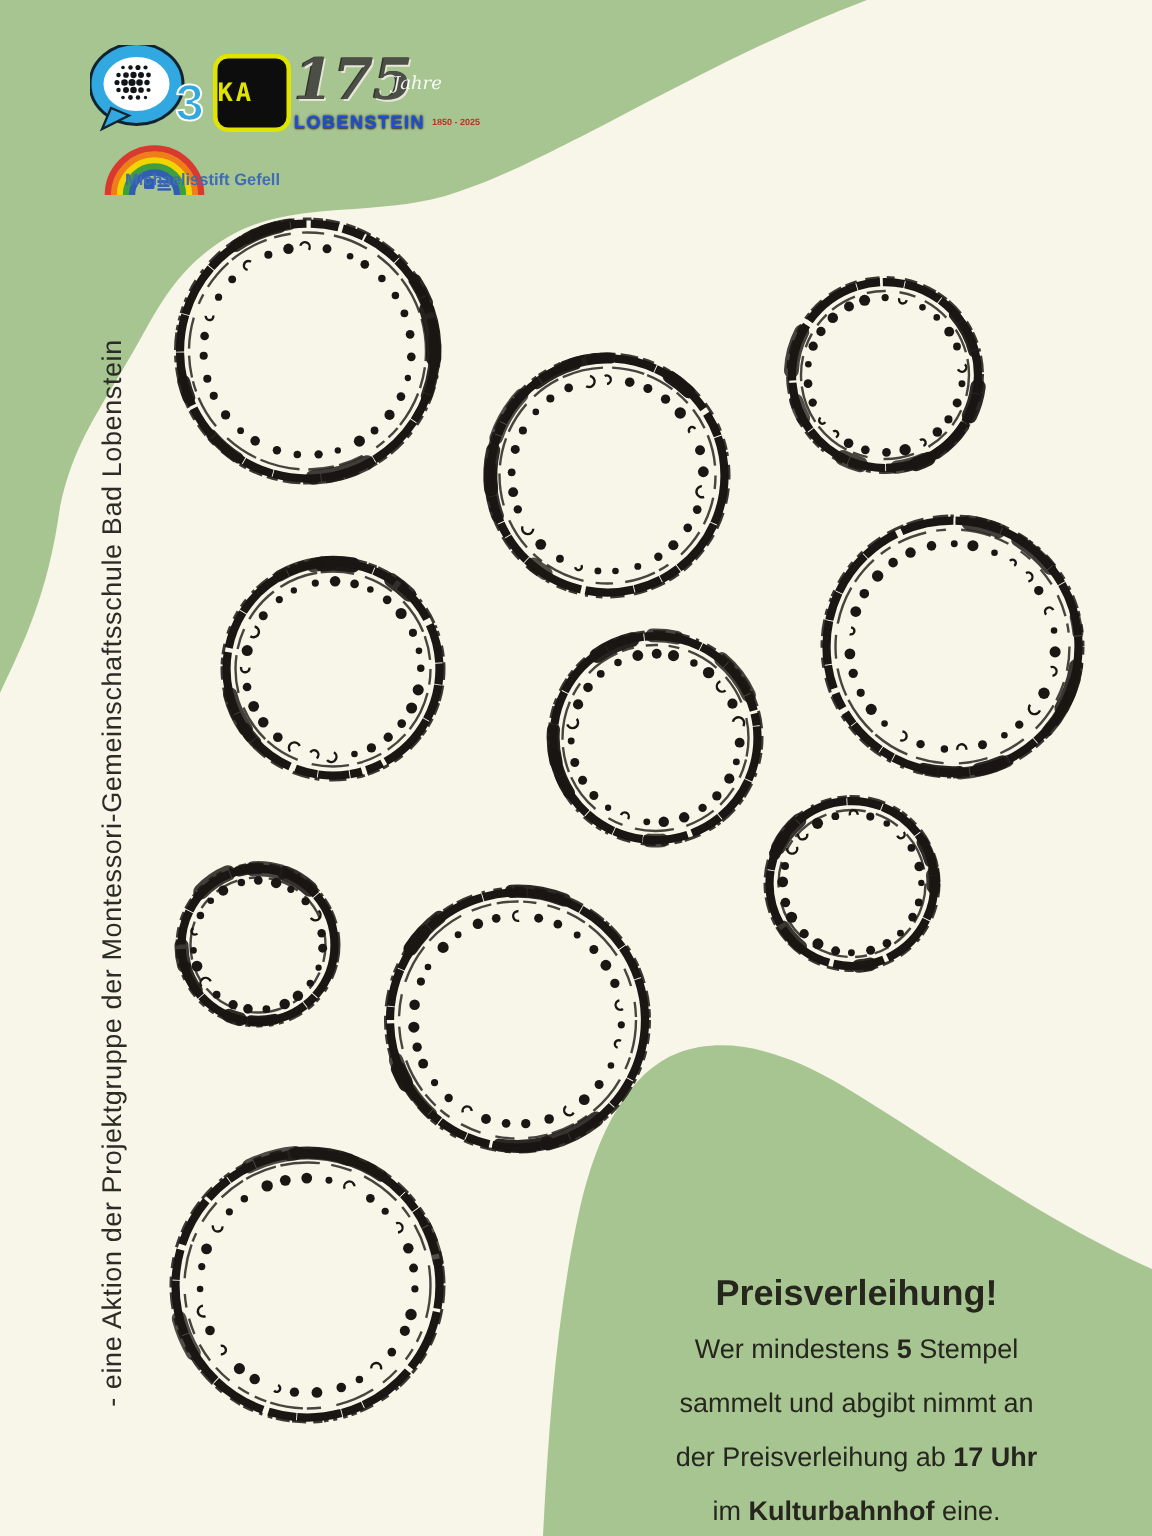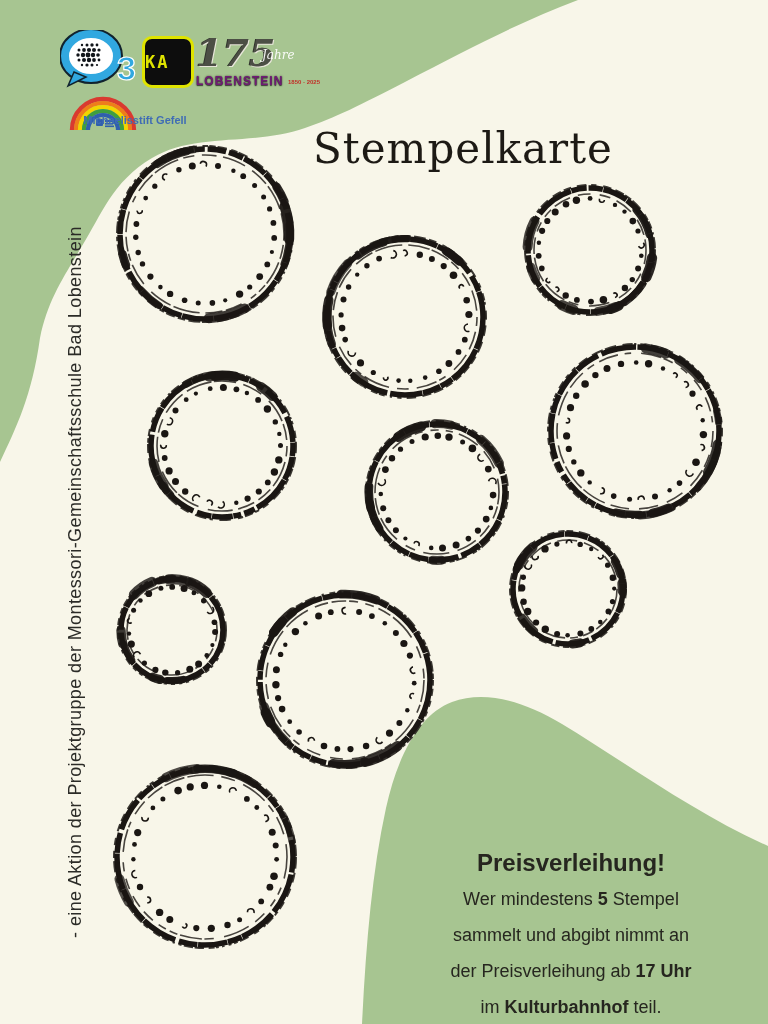--- a/index.html
+++ b/index.html
@@ -32,21 +32,21 @@
     font-size:38px;line-height:38px;color:#4c4f45;
     text-shadow:1px 1px 0 #e8e6da, -1px 0 0 #30332c;
   }
   .lob-jahre{
     position:absolute;left:66px;top:14px;
     font-family:"DejaVu Serif",serif;font-style:italic;font-size:12px;
     color:rgba(255,255,255,0.92);
   }
   .lob-town{
     position:absolute;left:0;top:40px;
-    font-size:12px;font-weight:bold;letter-spacing:1px;color:#701a75;
+    font-size:12px;font-weight:bold;letter-spacing:1px;color:#1d4ed8;
     text-shadow:0 1px 1px #3a3d34,0 0 2px #3a3d34;
   }
   .lob-years{
     position:absolute;left:92px;top:45px;
     font-size:6px;color:#c03028;font-weight:bold;white-space:nowrap;
   }
   .mich-label{
     position:absolute;left:0px;top:84px;width:150px;
     font-size:11px;font-weight:bold;color:#3f6cb5;text-align:center;
   }
@@ -151,21 +151,20 @@
       <g fill="#2f5fae">
         <rect x="32" y="27" width="7" height="7" rx="1"></rect>
         <rect x="41" y="28" width="10" height="2"></rect>
         <rect x="41" y="31" width="8" height="1.6"></rect>
         <rect x="41" y="33.5" width="9" height="1.6"></rect>
       </g>
     </svg>
     <div class="mich-label">Michaelisstift Gefell</div>
   </div>
 
-  <div id="title">Stempelkarte</div>
 
   <div id="side-note">- eine Aktion der Projektgruppe der Montessori-Gemeinschaftsschule Bad Lobenstein</div>
 
   <div id="stamp-field">
       <svg width="204" height="204" viewBox="0 0 204 204" style="position: absolute; left: 103px; top: 132px;">
         <circle cx="102" cy="102" r="85" fill="none" stroke="#1a1613" stroke-width="5.5" stroke-dasharray="28.9 0.6 19.7 0.6 36.6 0.6 37.1 0.6 31.8 0.6 20.6 0.6 25.7 0.6 22.7 2.1 36.5 0.6 24.8 0.6 35.2 0.6 32.3 0.6 28.0 0.6 10.5 2.9 18.7 2.9 15.0 1.3 25.7 0.6 29.6 0.6 11.1 3.7 33.4 0.6"></circle>
         <circle cx="102" cy="102" r="88" fill="none" stroke="#1a1613" stroke-width="2" stroke-dasharray="10.9 5.3 2.4 5.6 11.9 2.8 2.4 3.8 7.2 6.0 4.6 3.7 11.6 3.3 6.7 1.2 6.8 6.5 10.0 1.2 11.9 5.3 10.0 1.8 11.8 3.5 7.5 3.2 9.3 2.5 5.0 3.8 11.0 6.7 5.5 2.7 8.6 4.2 6.6 2.3 11.2 6.6 10.5 3.4 4.4 3.9 11.7 1.4 3.6 3.1 3.2 1.9 4.7 3.1 3.2 4.8 8.2 5.8 3.0 6.3 10.2 5.1 11.6 6.9 2.7 4.3 11.4 4.5 8.0 5.6 5.8 1.2 6.5 1.8 9.5 4.5 6.5 1.2 9.9 4.2 2.6 2.3 9.9 3.7 8.8 6.2 7.8 4.3 9.5 3.7 5.4 5.5 9.1 6.6" opacity="0.85"></circle>
         <circle cx="102" cy="102" r="79" fill="none" stroke="#1a1613" stroke-width="1.6" stroke-dasharray="6.8 4.1 14.3 3.8 24.3 2.5 8.8 3.7 6.8 10.7 16.9 3.6 17.2 5.9 26.9 3.2 23.4 10.8 22.4 4.4 7.2 2.5 14.8 4.7 21.0 9.7 7.0 5.9 21.1 3.1 26.8 5.3 11.3 7.6 14.8 6.6 23.7 8.5 19.1 3.1 25.8 4.4 24.5 9.4 10.5 9.8 20.1 8.5" opacity="0.8"></circle>
         <path d="M186.3,93.1 A84.78833639807999,84.78833639807999 0 0 1 181.3,132.1" fill="none" stroke="#1a1613" stroke-width="7.7" stroke-linecap="round" opacity="0.91"></path>
         <path d="M22.9,133.0 A84.96640894329175,84.96640894329175 0 0 1 19.5,122.3" fill="none" stroke="#1a1613" stroke-width="8.6" stroke-linecap="round" opacity="0.93"></path>
@@ -568,17 +567,17 @@
         <circle cx="90.2" cy="34.9" r="3.6" fill="#1a1613"></circle>
       </svg>
     </div>
 
   <div id="notice" style="color: rgb(38, 38, 31);">
     <div class="heading">Preisverleihung!</div>
     <div>
         <div class="notice-line"><span>Wer mindestens </span><span class="b">5</span><span> Stempel</span></div>
         <div class="notice-line"><span>sammelt und abgibt nimmt an</span></div>
         <div class="notice-line"><span>der Preisverleihung ab </span><span class="b">17 Uhr</span></div>
-        <div class="notice-line"><span>im </span><span class="b">Kulturbahnhof</span><span> teil.</span></div>
+        <div class="notice-line"><span>im </span><span class="b">Kulturbahnhof</span><span> eine.</span></div>
       </div>
   </div>
 
 </div>
 
 </body></html>

